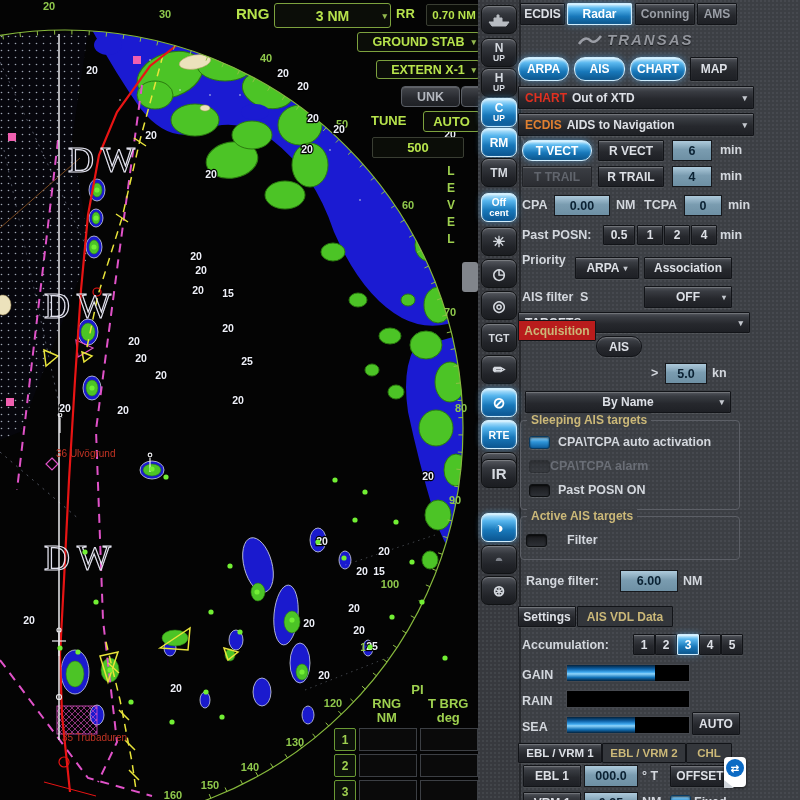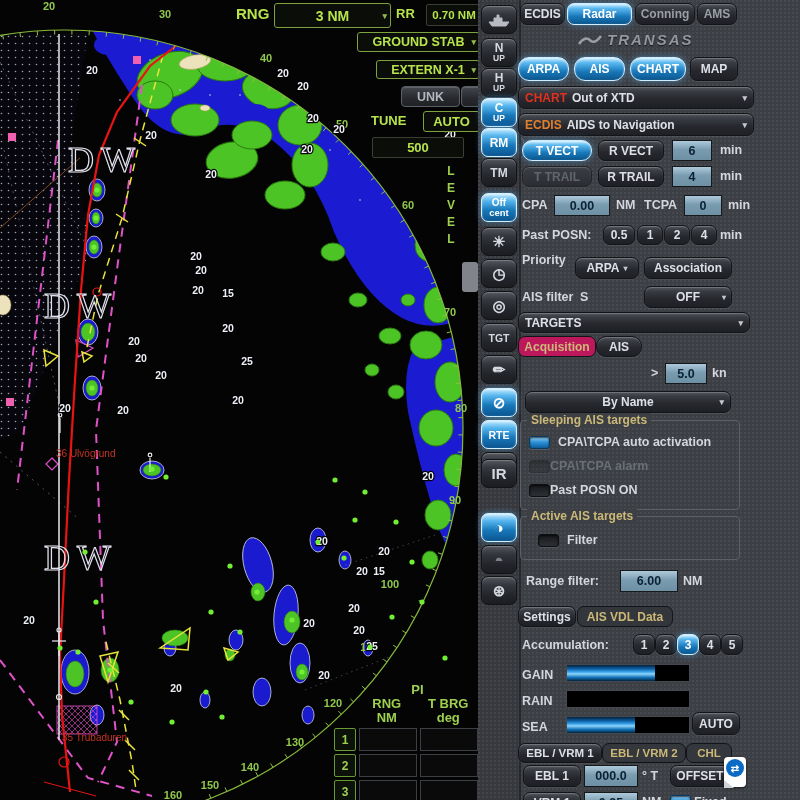--- a/index.html
+++ b/index.html
@@ -49,21 +49,21 @@
   .rbtn.on{background:linear-gradient(180deg,#c2eaff,#57b6ee 25%,#1878ba 60%,#0b5590);
     border:1.5px solid #d3f0ff;color:#fff;box-shadow:0 0 6px rgba(90,185,255,.55),inset 0 1px 2px rgba(255,255,255,.5);}
   .r2{display:flex;flex-direction:column;align-items:center;line-height:10px;}
   .r2 .sub{font-size:8.5px;}
   .rglyph{font-size:15px;}
   
   #panel{position:absolute;left:520px;top:0;width:280px;height:800px;}
   .row{position:absolute;display:flex;align-items:center;}
   .pbtn{display:flex;align-items:center;justify-content:center;
     background:linear-gradient(180deg,#51545b,#383b41 22%,#26282d 58%,#1e2025);
-    border:1px solid #121418;border-radius:7px;color:#dde0e6;font-weight:bold;font-size:12px;
+    border:1px solid #121418;border-radius:1px;color:#dde0e6;font-weight:bold;font-size:12px;
     box-shadow:0 1px 0 rgba(255,255,255,.08),inset 0 1px 1px rgba(255,255,255,.22);}
   .pbtn.on{background:linear-gradient(180deg,#c6ecff,#5ab8ef 22%,#1878ba 62%,#0c568c);
     border:1.5px solid #cfeeff;color:#fff;box-shadow:0 0 7px rgba(90,185,255,.5),inset 0 1px 2px rgba(255,255,255,.5);}
   .pbtn.dis{color:#61656d;background:linear-gradient(180deg,#3b3e44,#2b2d32);border-color:#222428;}
   .fld{display:flex;align-items:center;justify-content:center;background:linear-gradient(180deg,#aecadb,#7a9cb0 45%,#6e90a4);
     border:1px solid #16181c;color:#0b2233;font-weight:bold;font-size:12.5px;}
   .lbl{color:#d3d7dd;font-weight:bold;font-size:12.5px;}
   .tan{color:#cbb878;}
   .dimt{color:#6a6e76;}
   .grp{position:absolute;border:1px solid #5c5f66;border-radius:4px;}
@@ -591,21 +591,21 @@
   <div class="pbtn" style="position:absolute;left:124px;top:286px;width:86px;height:20px">
     <span>OFF</span>
     <span style="position:absolute;right:5px;font-size:8px;color:#c4c8ce">▾</span>
   </div>
 
   <div class="pbtn" style="position:absolute;left:-2px;top:312px;width:224px;height:19px;justify-content:flex-start;padding-left:6px">
     <span>TARGETS</span>
     <span style="position:absolute;right:6px;font-size:9px;color:#c4c8ce">▾</span>
   </div>
 
-  <div class="pbtn tan" style="position:absolute;left:-2px;top:336px;width:76px;height:19px;background:#be185d;box-shadow:none">Acquisition</div>
+  <div class="pbtn tan" style="position:absolute;left:-2px;top:320px;width:76px;height:19px;background:#b91c1c;box-shadow:none">Acquisition</div>
   <div class="pbtn" style="position:absolute;left:76px;top:336px;width:44px;height:19px;border-radius:10px">AIS</div>
 
   <span class="lbl" style="position:absolute;left:131px;top:366px">&gt;</span>
   <div class="fld" style="position:absolute;left:145px;top:363px;width:40px;height:19px">5.0</div>
   <span class="lbl" style="position:absolute;left:192px;top:366px">kn</span>
 
   <div class="pbtn" style="position:absolute;left:5px;top:391px;width:204px;height:20px">
     <span>By Name</span>
     <span style="position:absolute;right:6px;font-size:9px;color:#c4c8ce">▾</span>
   </div>
@@ -613,29 +613,29 @@
   <div class="grp" style="left:0;top:420px;width:218px;height:88px">
     <span class="gtitle">Sleeping AIS targets</span>
     <div class="row" style="left:8px;top:14px;gap:8px">
       <div class="chk on"></div>
       <span class="lbl">CPA\TCPA auto activation</span>
     </div>
     <div class="row" style="left:8px;top:38px;gap:0">
       <div class="chk dis"></div>
       <span class="lbl dimt">CPA\TCPA alarm</span>
     </div>
-    <div class="row" style="left:8px;top:62px;gap:0">
+    <div class="row" style="left:8px;top:62px;gap:8px">
       <div class="chk"></div>
       <span class="lbl">Past POSN ON</span>
     </div>
   </div>
 
   <div class="grp" style="left:0;top:516px;width:218px;height:42px">
     <span class="gtitle">Active AIS targets</span>
-    <div class="row" style="left:17px;top:16px;gap:8px">
+    <div class="row" style="left:5px;top:16px;gap:20px">
       <div class="chk"></div>
       <span class="lbl">Filter</span>
     </div>
   </div>
 
   <span class="lbl" style="position:absolute;left:6px;top:574px">Range filter:</span>
   <div class="fld" style="position:absolute;left:100px;top:570px;width:56px;height:20px">6.00</div>
   <span class="lbl" style="position:absolute;left:163px;top:574px">NM</span>
 
   <div class="pbtn" style="position:absolute;left:-2px;top:606px;width:56px;height:19px">Settings</div>

